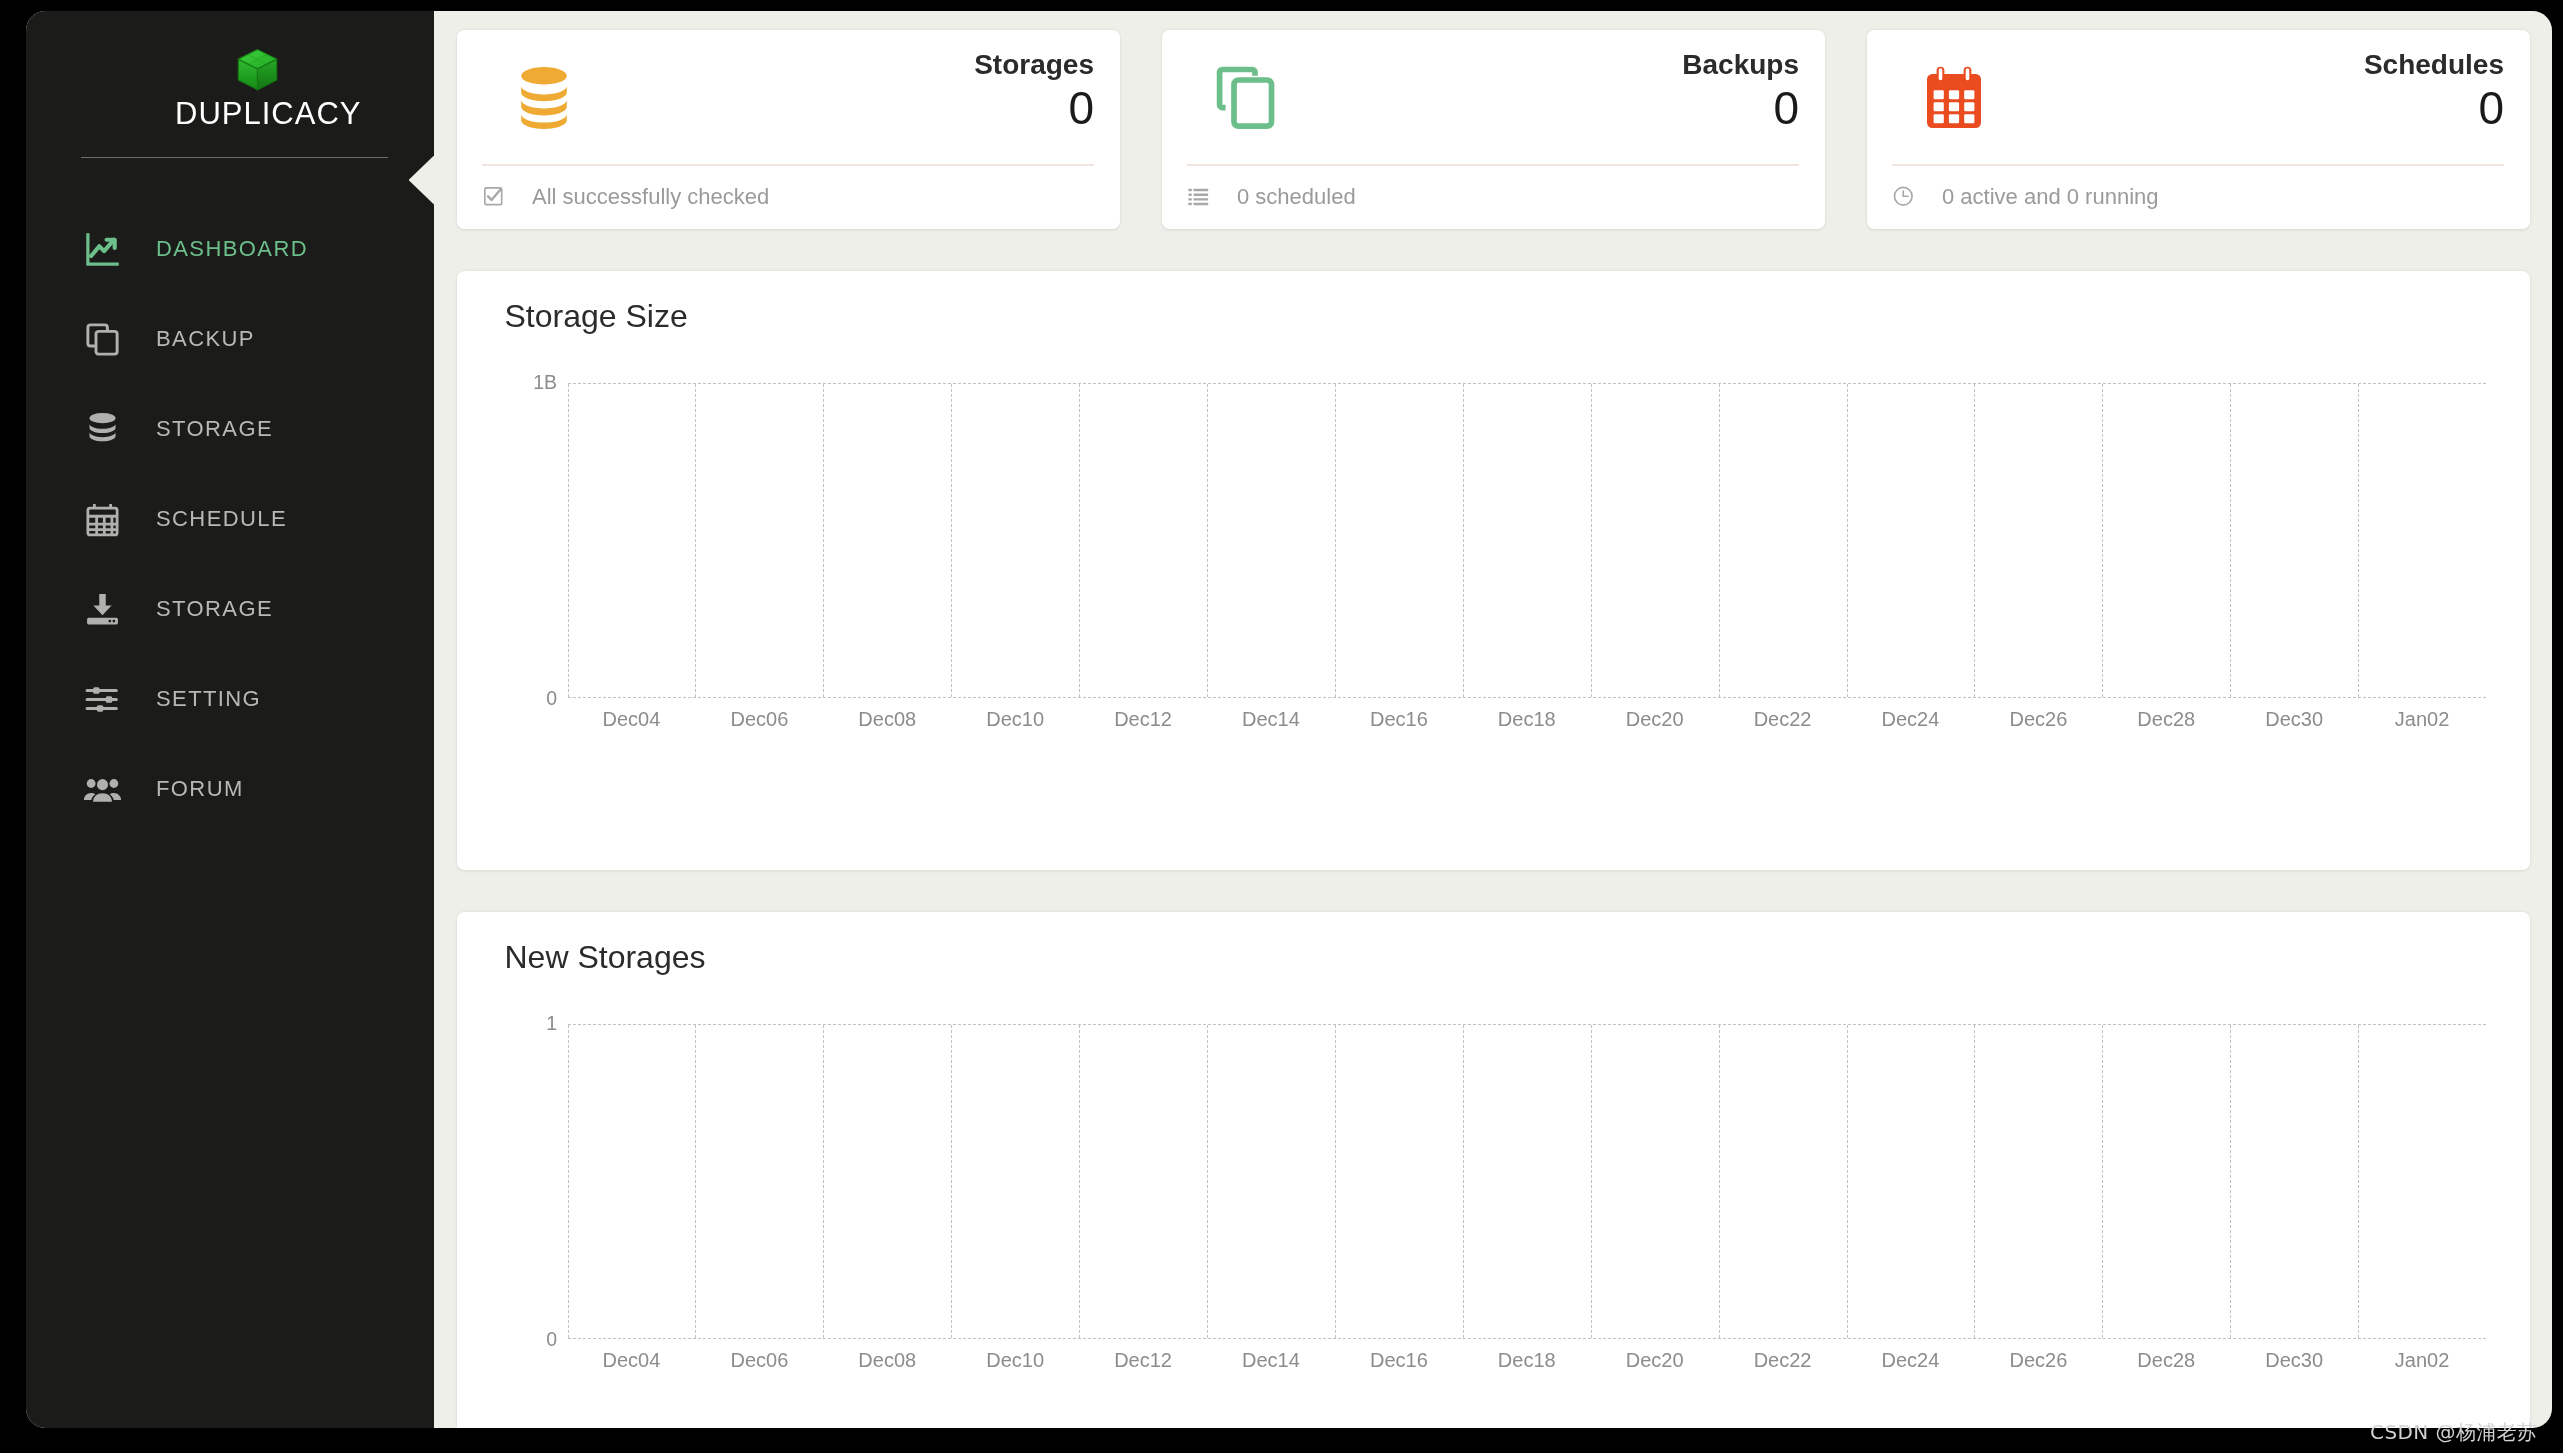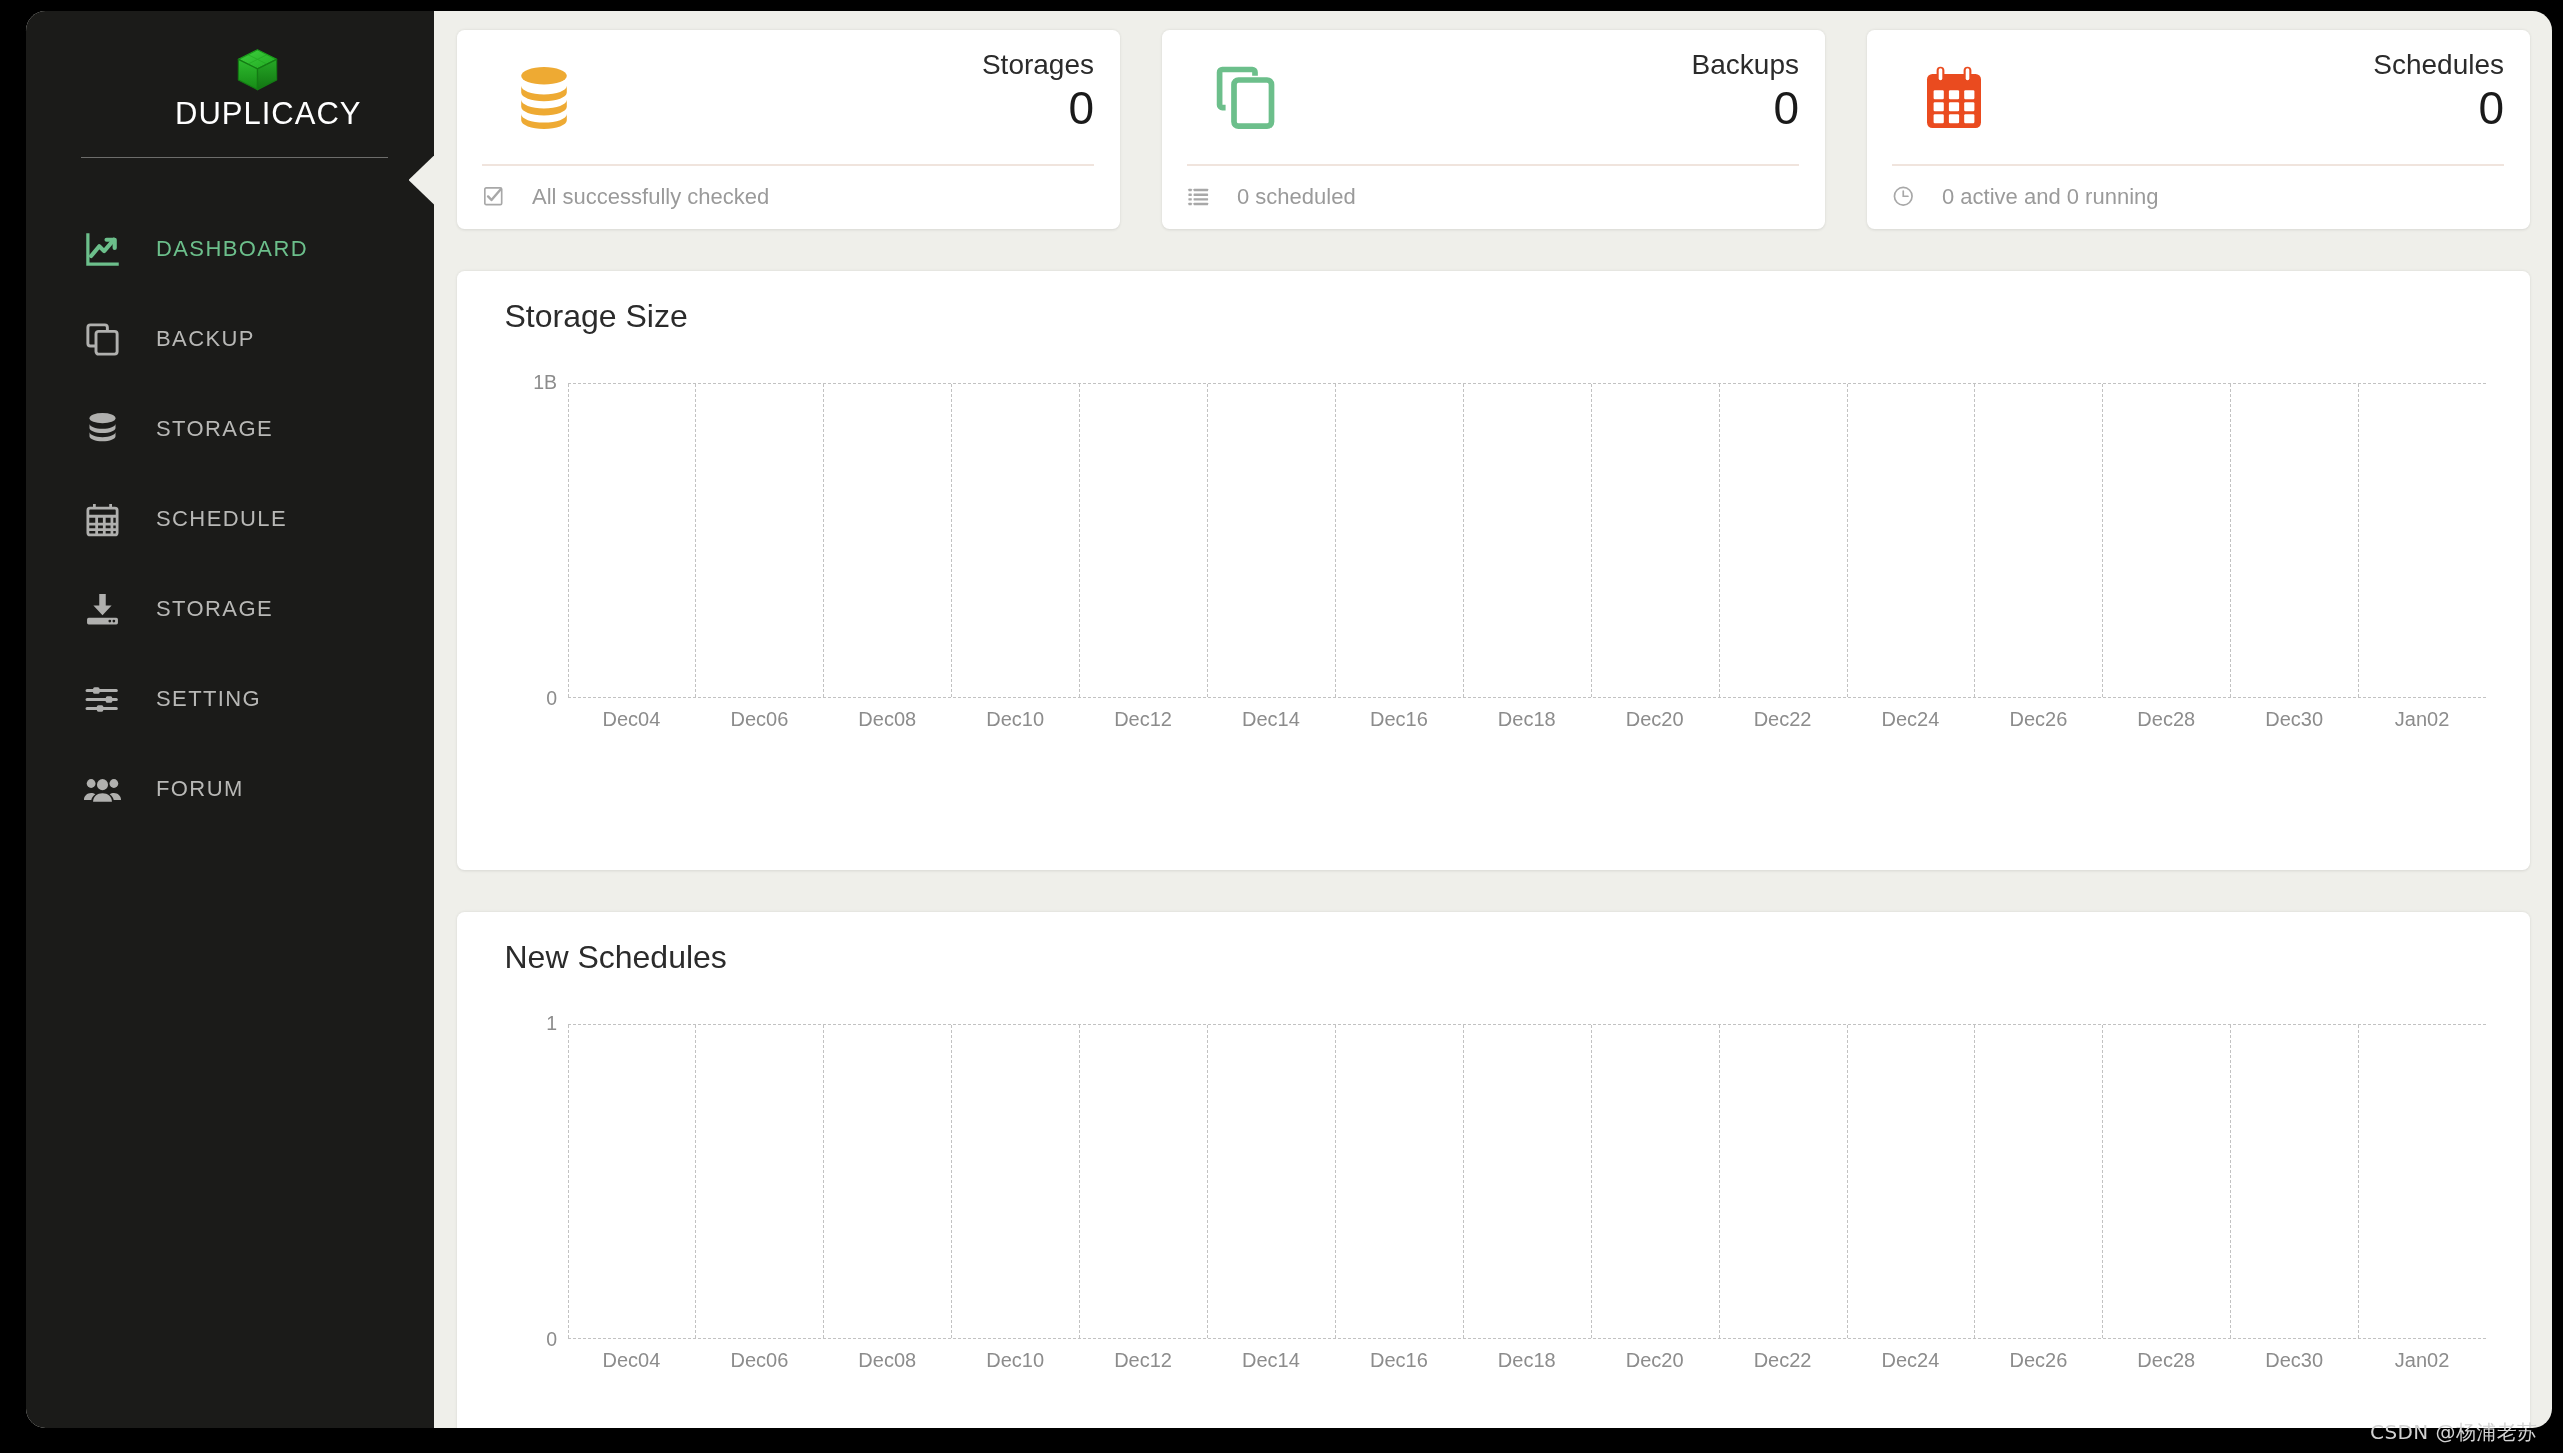--- a/index.html
+++ b/index.html
@@ -117,21 +117,21 @@
     align-items: flex-start;
     justify-content: space-between;
     flex: 1 1 auto;
   }
   .stat-icon { width: 72px; height: 72px; margin-left: 25.5px; margin-top: 12px; }
   .stat-icon svg { width: 100%; height: 100%; display: block; }
   .stat-textcol { text-align: right; }
   .stat-title {
     font-size: 28px;
     color: #2b2b2b;
-    font-weight: 400;
+    font-weight: 700;
     line-height: 1.05;
   }
   .stat-value {
     font-size: 46px;
     color: #1a1a1a;
     font-weight: 300;
     line-height: 1.15;
     margin-top: 3px;
   }
   .stat-divider { height: 1.5px; background: #f0e4dd; margin: 3px 0 0 0; }
@@ -479,21 +479,21 @@
             <span class="xtick" style="left: 83.3333%;">Dec28</span>
             <div class="vline" style="left: 86.6667%;"></div>
             <span class="xtick" style="left: 90%;">Dec30</span>
             <div class="vline" style="left: 93.3333%;"></div>
             <span class="xtick" style="left: 96.6667%;">Jan02</span>
           </div>
       </div>
     </section>
 
     <section class="chart-card" id="chart-card-revisions">
-      <h2 class="chart-title">New Schedules</h2>
+      <h2 class="chart-title">New Storages</h2>
       <div class="chart-body">
         <div class="plot" id="plot-1">
           <span class="ytick top">1</span>
           <span class="ytick bottom">0</span>
         <div class="vline" style="left: 0%;"></div>
             <span class="xtick" style="left: 3.33333%;">Dec04</span>
             <div class="vline" style="left: 6.66667%;"></div>
             <span class="xtick" style="left: 10%;">Dec06</span>
             <div class="vline" style="left: 13.3333%;"></div>
             <span class="xtick" style="left: 16.6667%;">Dec08</span>

